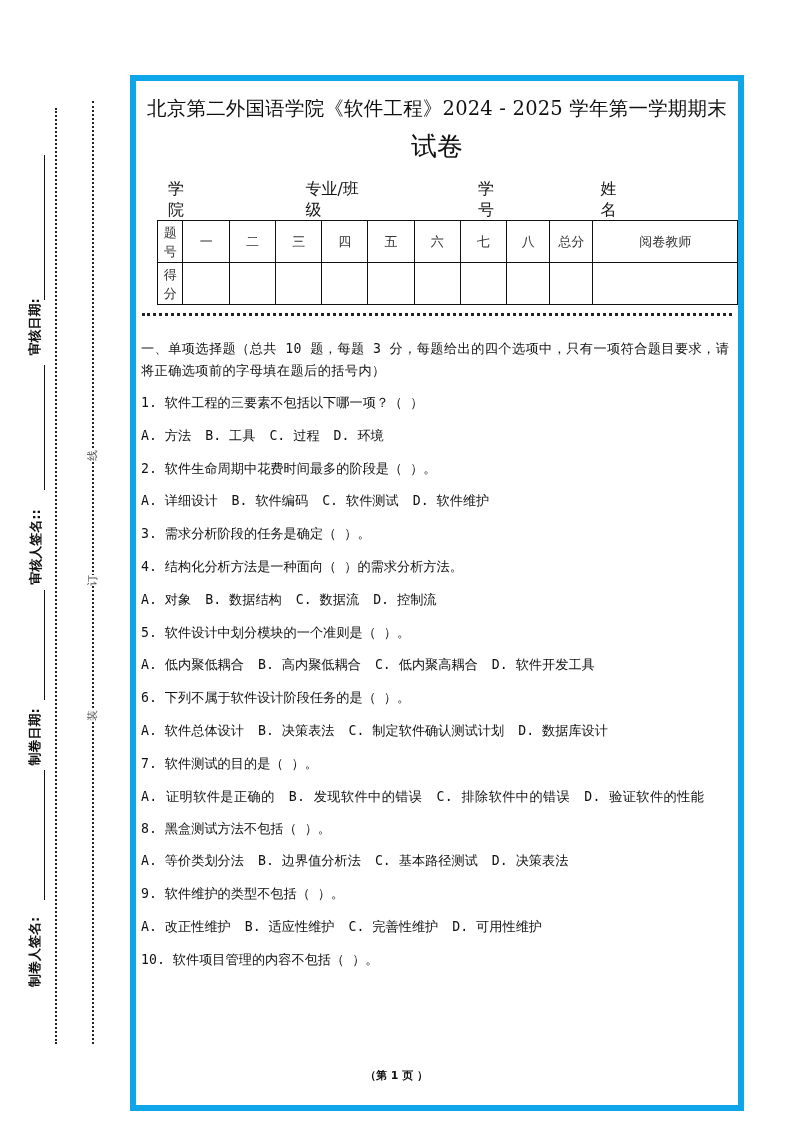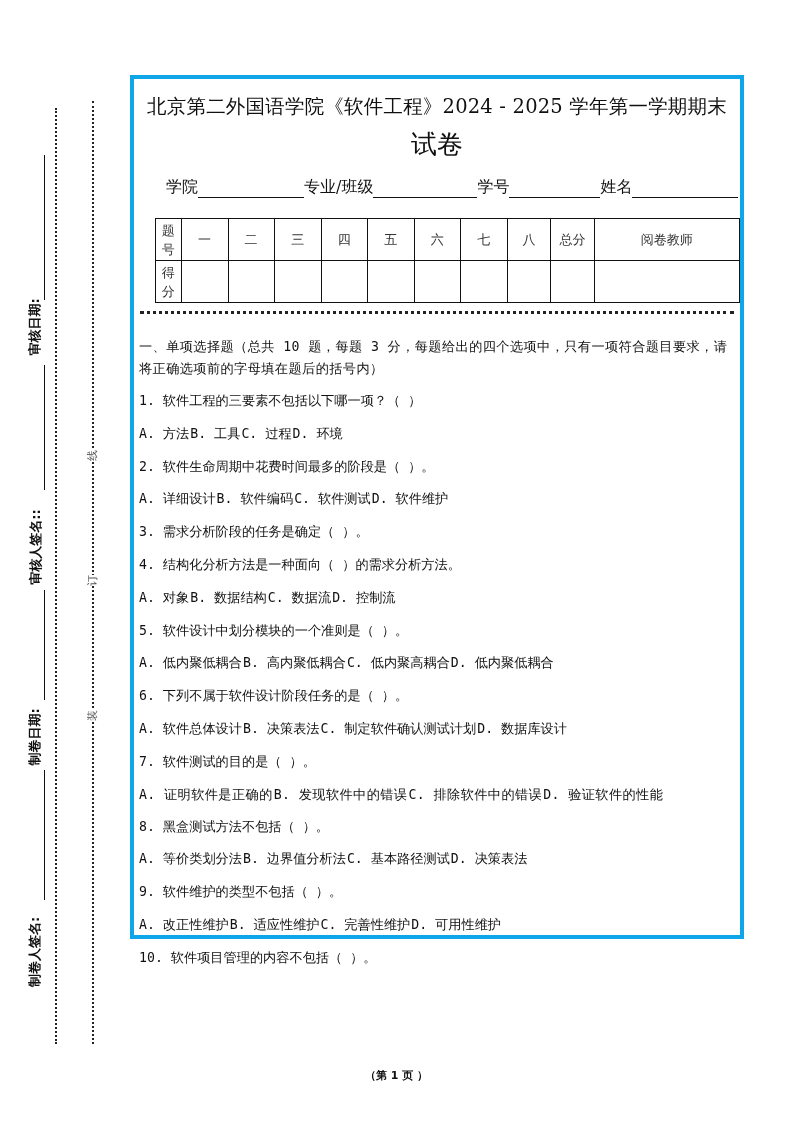--- a/index.html
+++ b/index.html
@@ -5,36 +5,36 @@
   html, body { margin:0; padding:0; background:#fff; }
   body { width:793px; height:1122px; position:relative; overflow:hidden;
          font-family:"DejaVu Sans", sans-serif; color:#111; }
   .margin-solid { position:absolute; left:44px; width:1px; background:#111; }
   .dotline { position:absolute; width:0; border-left:2px dotted #222; }
   .side-label { position:absolute; transform:rotate(-90deg); transform-origin:center center;
                 white-space:nowrap; font-size:13px; font-weight:bold; background:#fff; padding:0 2px;
                 font-family:"DejaVu Sans", sans-serif; }
   .side-mark { position:absolute; transform:rotate(-90deg); white-space:nowrap; font-size:11px; color:#555;
                background:#fff; font-family:"DejaVu Serif", serif; }
-  .paper { position:absolute; left:130px; top:75px; width:614px; height:864px; border:4px solid #0ea5e9; box-sizing:border-box; }
+  .paper { position:absolute; left:130px; top:75px; width:614px; height:1036px; border:6px solid #0ea5e9; box-sizing:border-box; }
   .title { position:absolute; left:0; right:0; top:14px; text-align:center; font-family:"DejaVu Serif", serif;
            font-size:19.5px; letter-spacing:0.2px; }
   .subtitle { position:absolute; left:0; right:0; top:48px; text-align:center; font-family:Liberation Sans, sans-serif; font-size:26px; }
   .info { position:absolute; left:32px; top:98px; font-size:16px; display:flex; align-items:flex-end; }
   .info .lbl { font-family:"DejaVu Serif", serif; }
   .info .blank { display:inline-block; border-bottom:1px solid #111; height:12px; }
   table.score { position:absolute; left:21px; top:139px; border-collapse:collapse; font-family:"DejaVu Serif", serif; font-size:13px; color:#333; }
   table.score td { border:1px solid #111; text-align:center; padding:0; }
   table.score tr.r1 td { height:41px; }
   table.score tr.r2 td { height:41px; }
   .dotsep { position:absolute; left:6px; right:6px; top:232px; border-top:3px dotted #222; }
   .body-text { position:absolute; left:5px; right:8px; top:257px; font-family:"DejaVu Sans Mono", monospace; font-size:13.2px; }
   .line { height:32.8px; line-height:22px; white-space:nowrap; }
   .para { line-height:22px; margin-bottom:10px; white-space:normal; letter-spacing:0.4px; }
-  .opt span + span { margin-left:1px; }
+  .opt span + span { margin-left:14px; }
   .footer { position:absolute; left:0; right:0; top:1068px; text-align:center; font-size:11px; font-weight:bold; }
 </style>
 </head>
 <body>
 
 <div>
   <div class="margin-solid" style="top:155px;height:145px;"></div>
   <div class="margin-solid" style="top:365px;height:125px;"></div>
   <div class="margin-solid" style="top:590px;height:110px;"></div>
   <div class="margin-solid" style="top:770px;height:130px;"></div>
@@ -114,21 +114,21 @@
 
     <div class="line">3. 需求分析阶段的任务是确定（  ）。</div>
 
     <div class="line">4. 结构化分析方法是一种面向（  ）的需求分析方法。</div>
     <div class="line opt">
       <span>A. 对象</span><span>B. 数据结构</span><span>C. 数据流</span><span>D. 控制流</span>
     </div>
 
     <div class="line">5. 软件设计中划分模块的一个准则是（  ）。</div>
     <div class="line opt">
-      <span>A. 低内聚低耦合</span><span>B. 高内聚低耦合</span><span>C. 低内聚高耦合</span><span>D. 低内聚低耦合</span>
+      <span>A. 低内聚低耦合</span><span>B. 高内聚低耦合</span><span>C. 低内聚高耦合</span><span>D. 软件开发工具</span>
     </div>
 
     <div class="line">6. 下列不属于软件设计阶段任务的是（  ）。</div>
     <div class="line opt">
       <span>A. 软件总体设计</span><span>B. 决策表法</span><span>C. 制定软件确认测试计划</span><span>D. 数据库设计</span>
     </div>
 
     <div class="line">7. 软件测试的目的是（  ）。</div>
     <div class="para opt" style="white-space:normal;">
       <span>A. 证明软件是正确的</span><span>B. 发现软件中的错误</span><span>C. 排除软件中的错误</span><span>D. 验证软件的性能</span>

